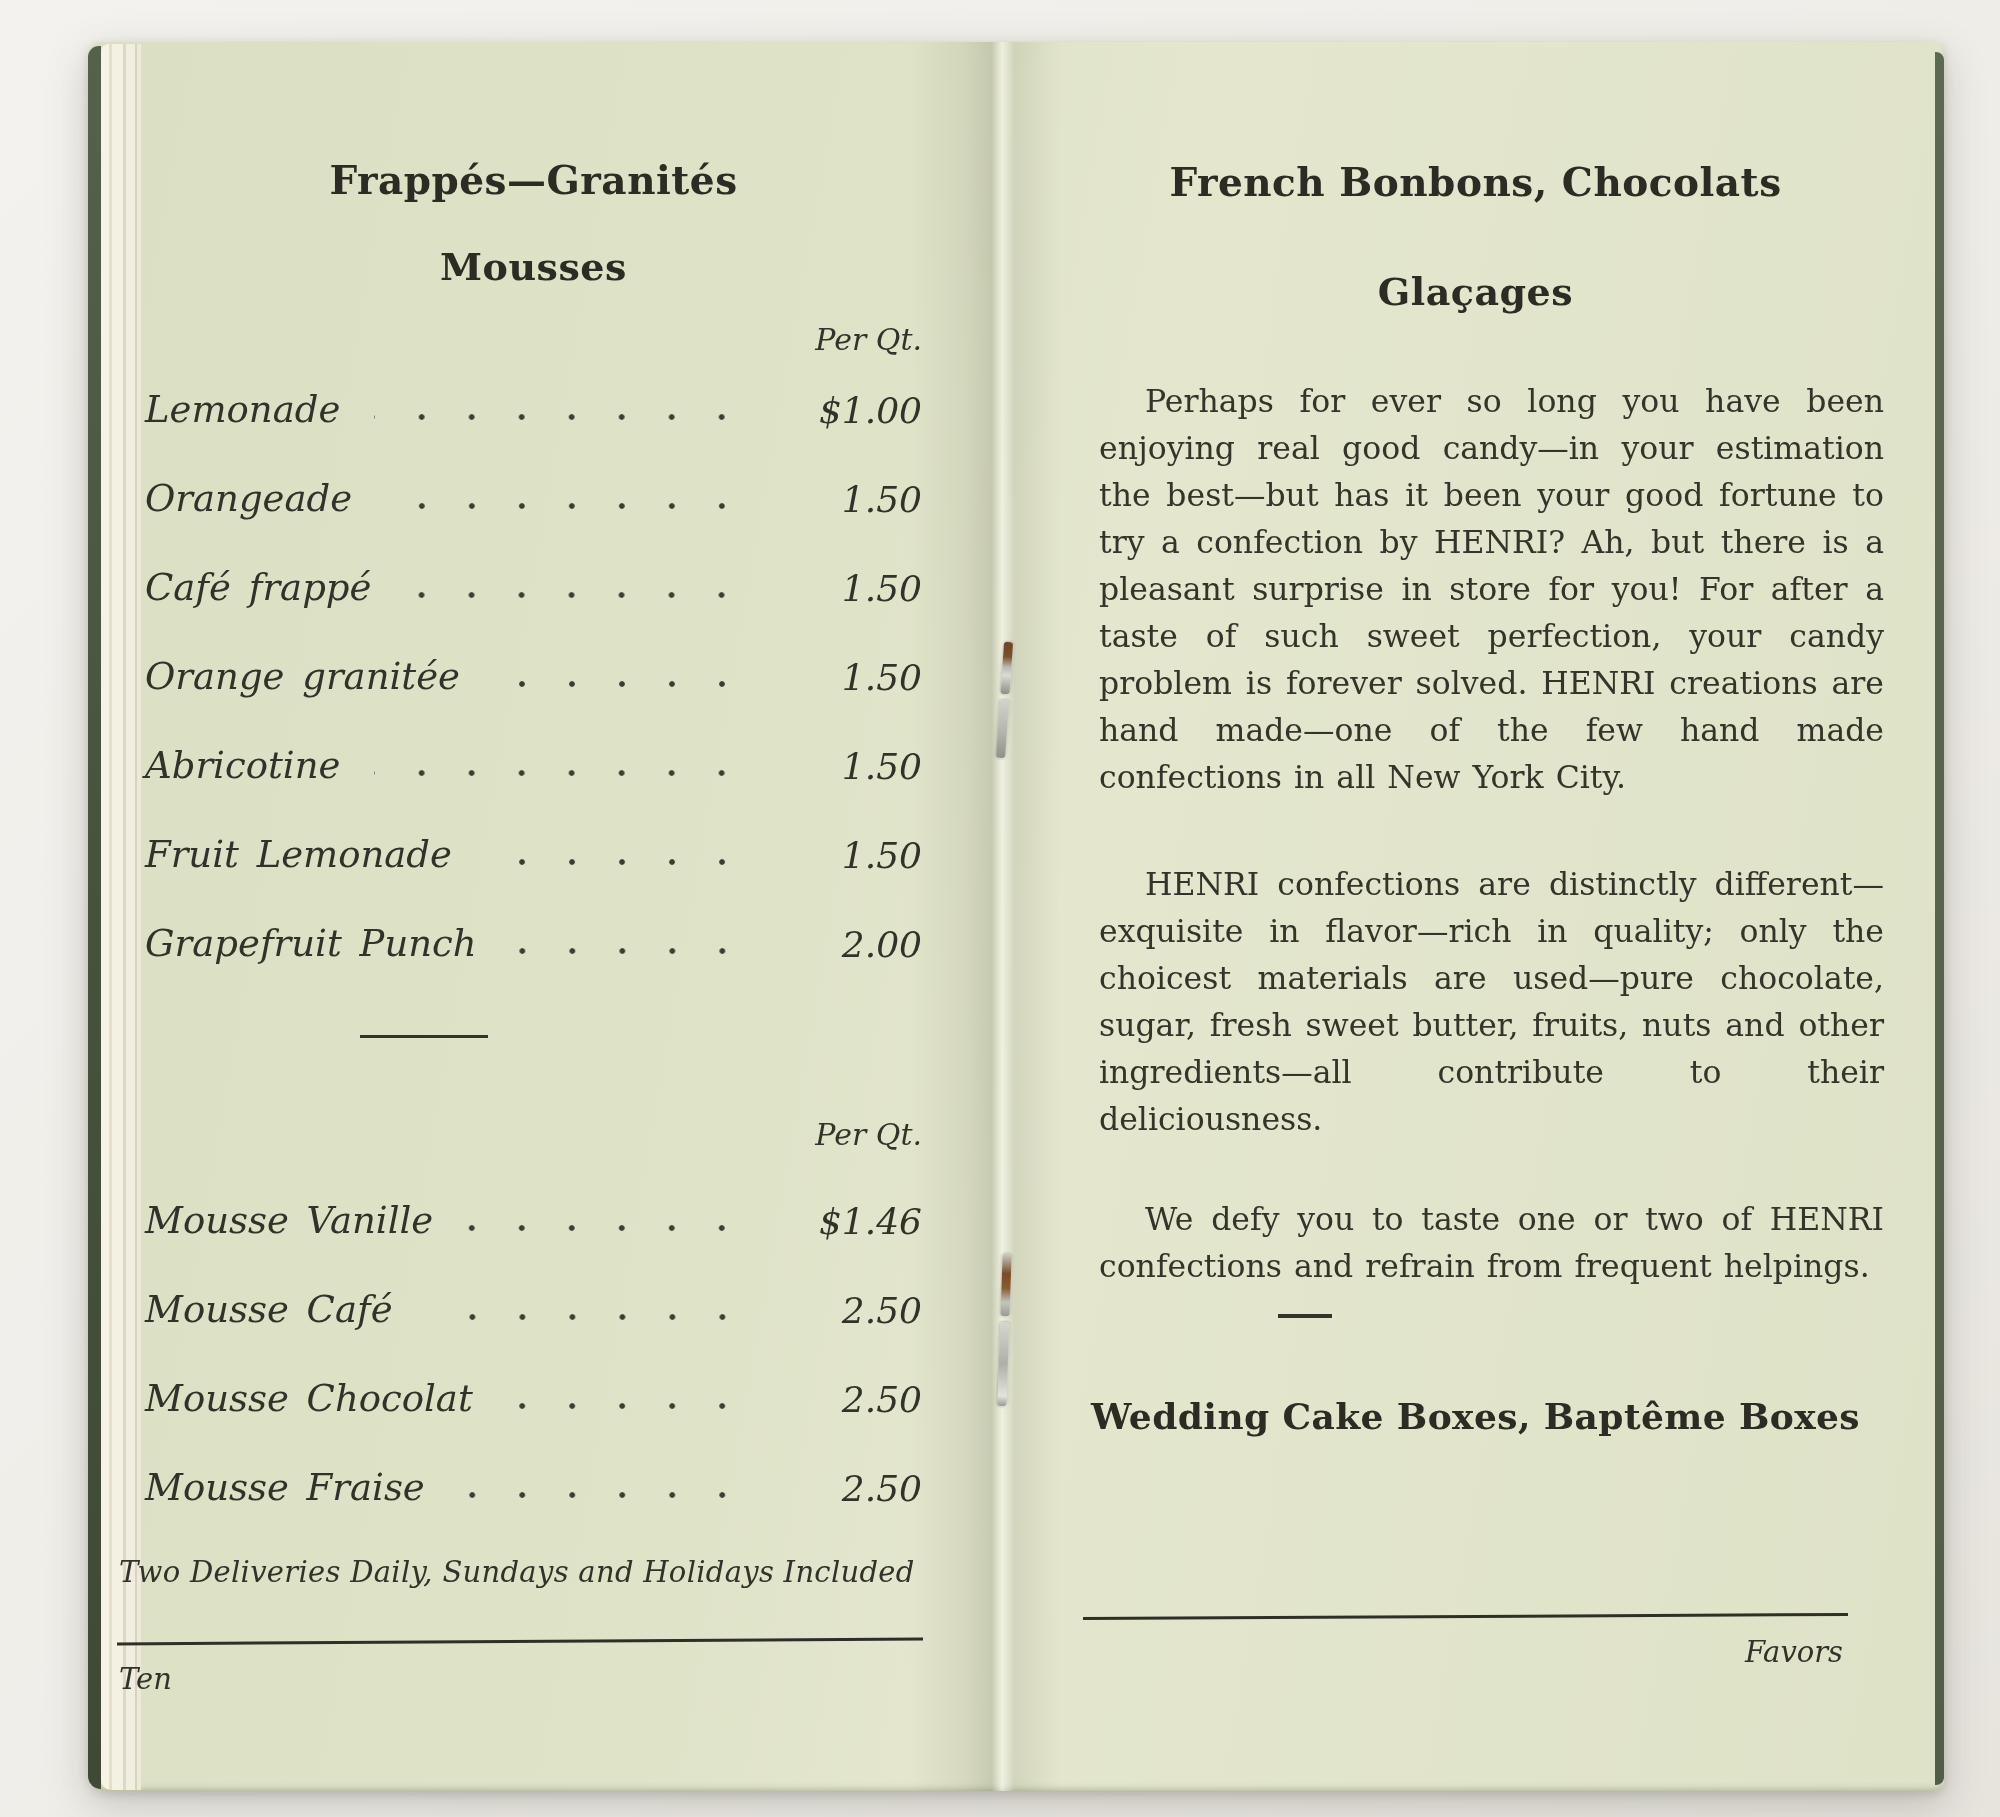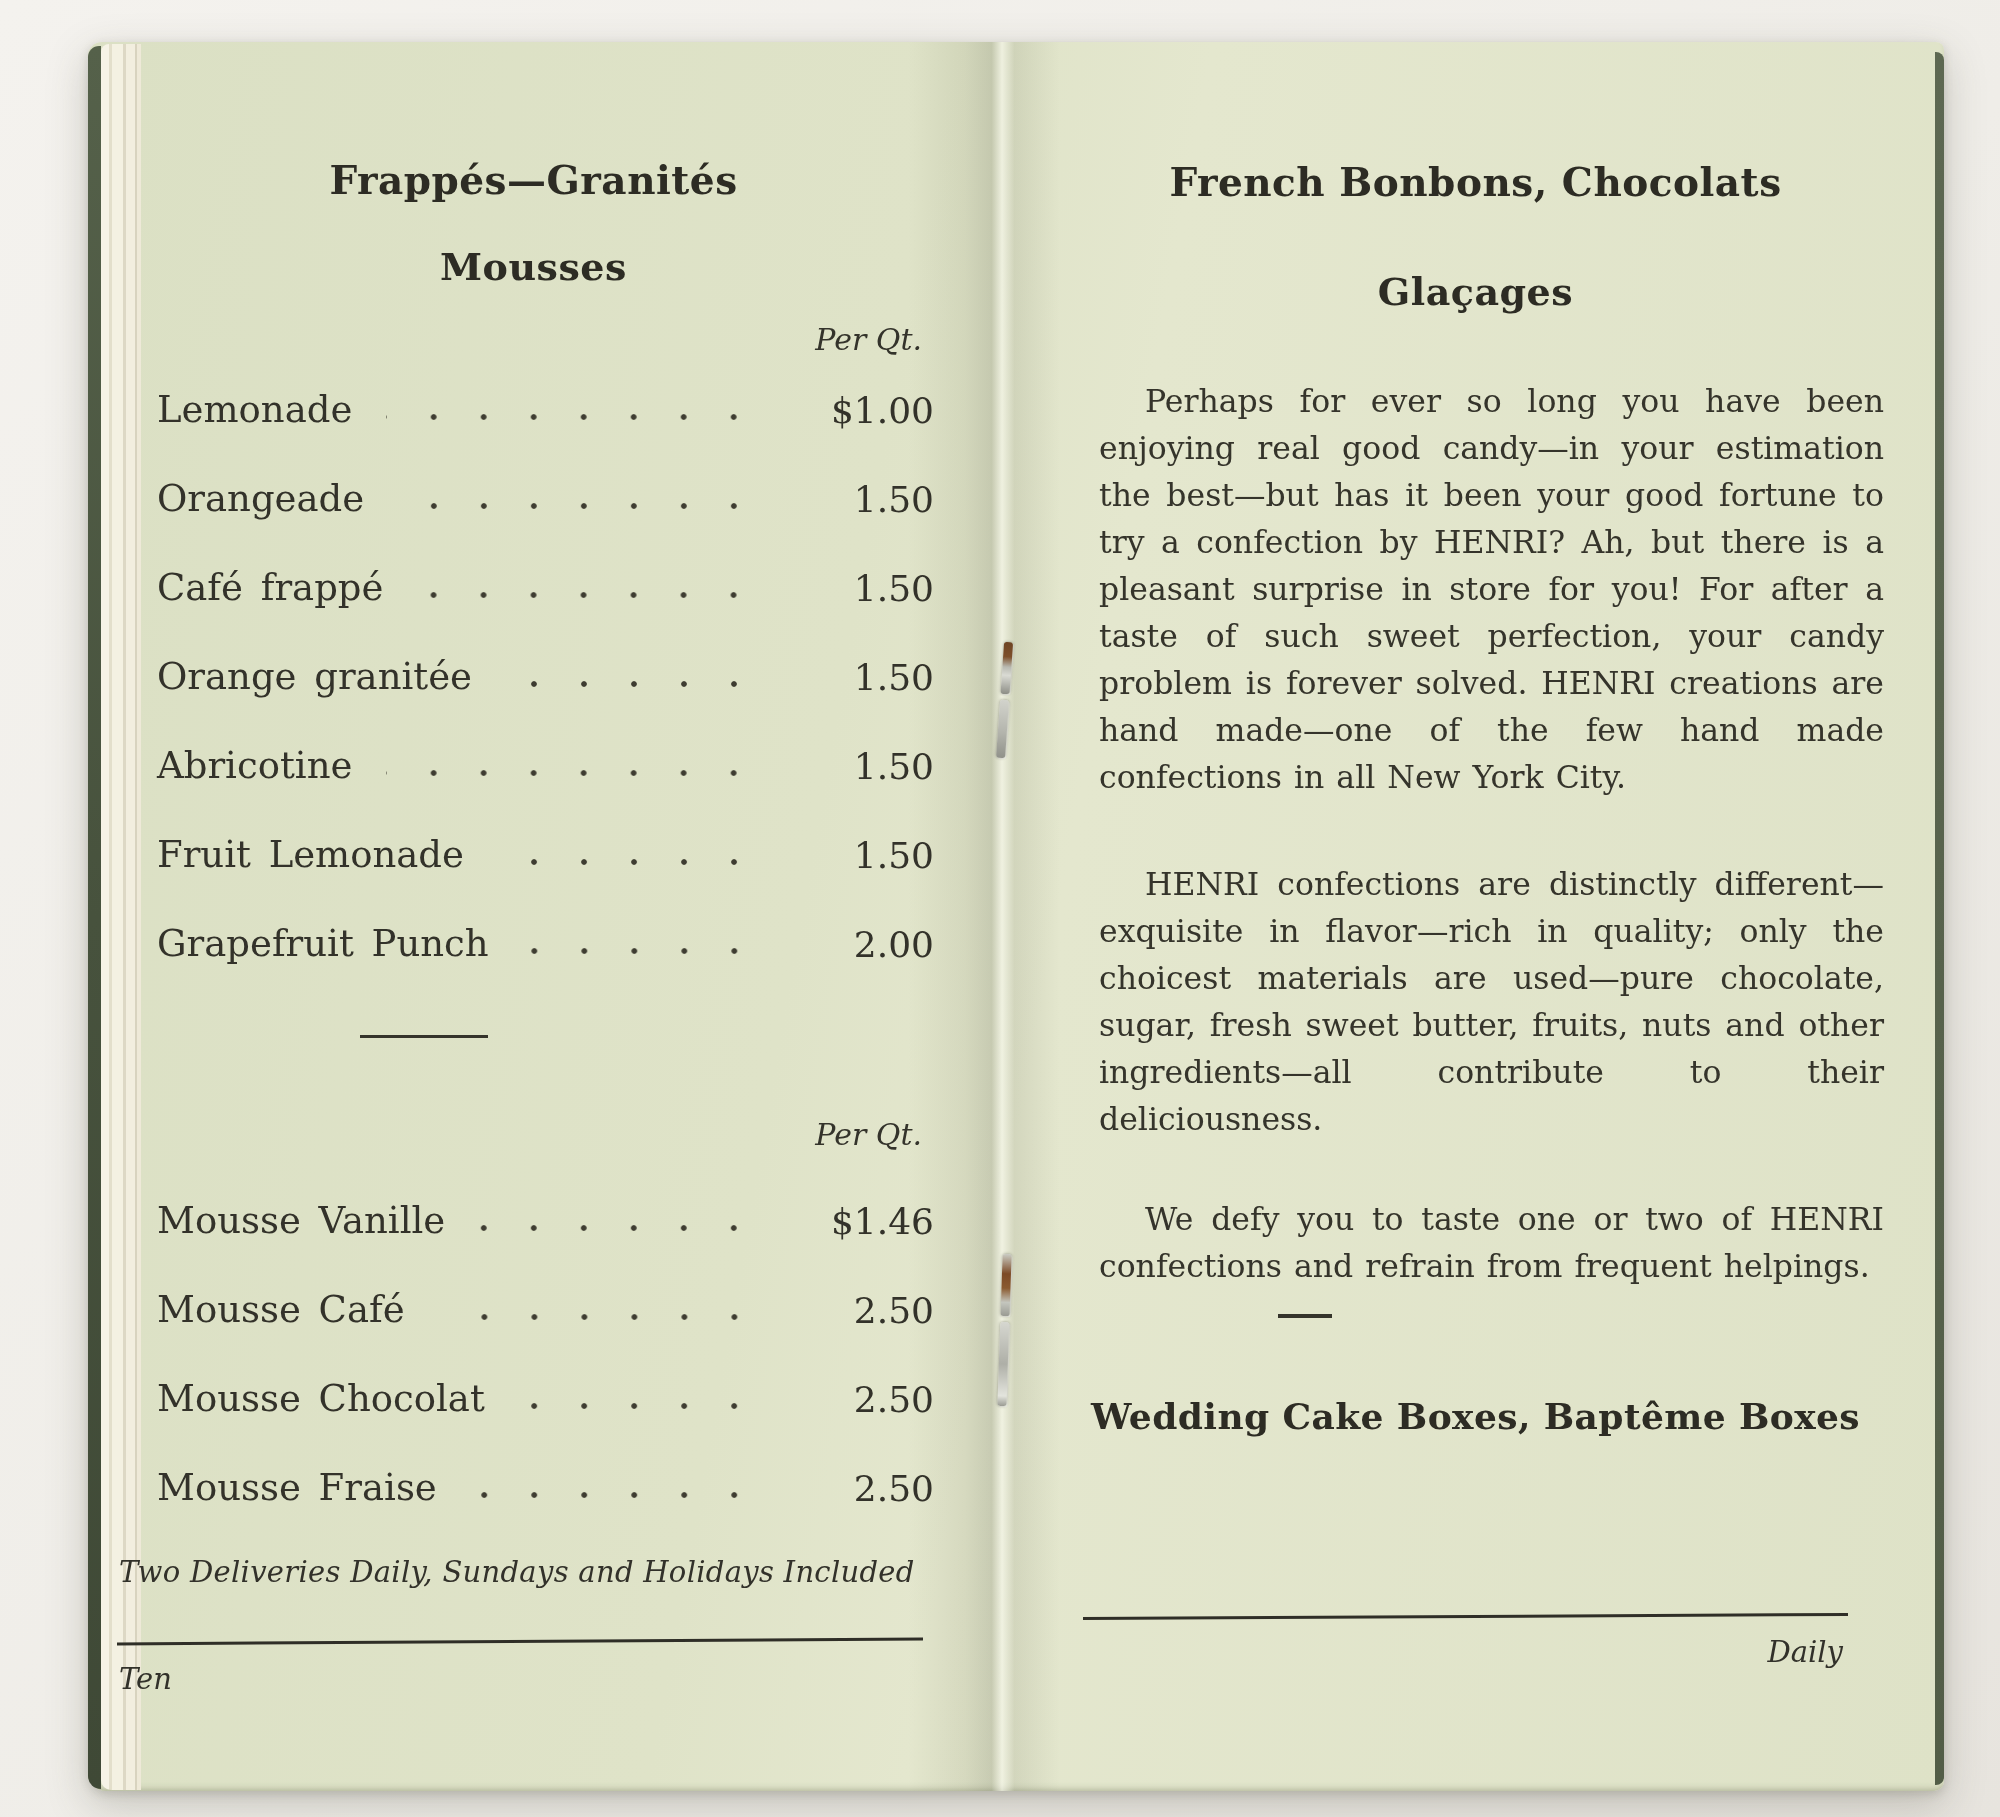--- a/index.html
+++ b/index.html
@@ -61,21 +61,21 @@
   .subtitle{font-size:38px;}
   .page-left  .title{top:115px;}
   .page-left  .subtitle{top:202px;}
   .page-right .title{top:117px;}
   .page-right .subtitle{top:227px;}
 
   .per-qt{position:absolute;right:0;font-style:italic;font-size:30px;color:#34332b;}
   .per-qt-1{top:280px;}
   .per-qt-2{top:1075px;}
 
-  .rows{position:absolute;left:12px;width:100%;}
+  .rows{position:absolute;left:0;width:100%;font-style:italic;}
   .rows-1{top:300px;}
   .rows-2{top:1111px;}
   .row{display:flex;align-items:flex-end;height:89px;}
   .row .nm{font-size:37px;line-height:1.1;white-space:nowrap;word-spacing:6px;}
   .row .pr{font-size:36px;line-height:1.15;min-width:128px;text-align:right;}
   .leader{flex:1 1 auto;height:8px;margin:0 26px 10px 34px;
     background-image:radial-gradient(circle at 4px 4px,#3e3c31 2.4px,rgba(0,0,0,0) 3.2px);
     background-size:50px 8px;background-repeat:repeat-x;background-position:right bottom;}
 
   .divider{position:absolute;background:#35342b;}
@@ -205,17 +205,17 @@
 
       <p class="para para-1">Perhaps for ever so long you have been enjoying real good candy—in your estimation the best—but has it been your good fortune to try a confection by HENRI?  Ah, but there is a pleasant surprise in store for you!  For after a taste of such sweet perfection, your candy problem is forever solved.  HENRI creations are hand made—one of the few hand made confections in all New York City.</p>
       <p class="para para-2">HENRI confections are distinctly different—exquisite in flavor—rich in quality; only the choicest materials are used—pure chocolate, sugar, fresh sweet butter, fruits, nuts and other ingredients—all contribute to their deliciousness.</p>
       <p class="para para-3">We defy you to taste one or two of HENRI confections and refrain from frequent helpings.</p>
 
       <div class="divider divider-right"></div>
 
       <div class="headline headline-1">Wedding Cake Boxes, Baptême Boxes</div>
 
       <div class="rule rule-right"></div>
-      <div class="pagenum pagenum-right">Daily</div>
+      <div class="pagenum pagenum-right">Favors</div>
     </div>
 
   </div>
 </div>
 
 </body></html>

